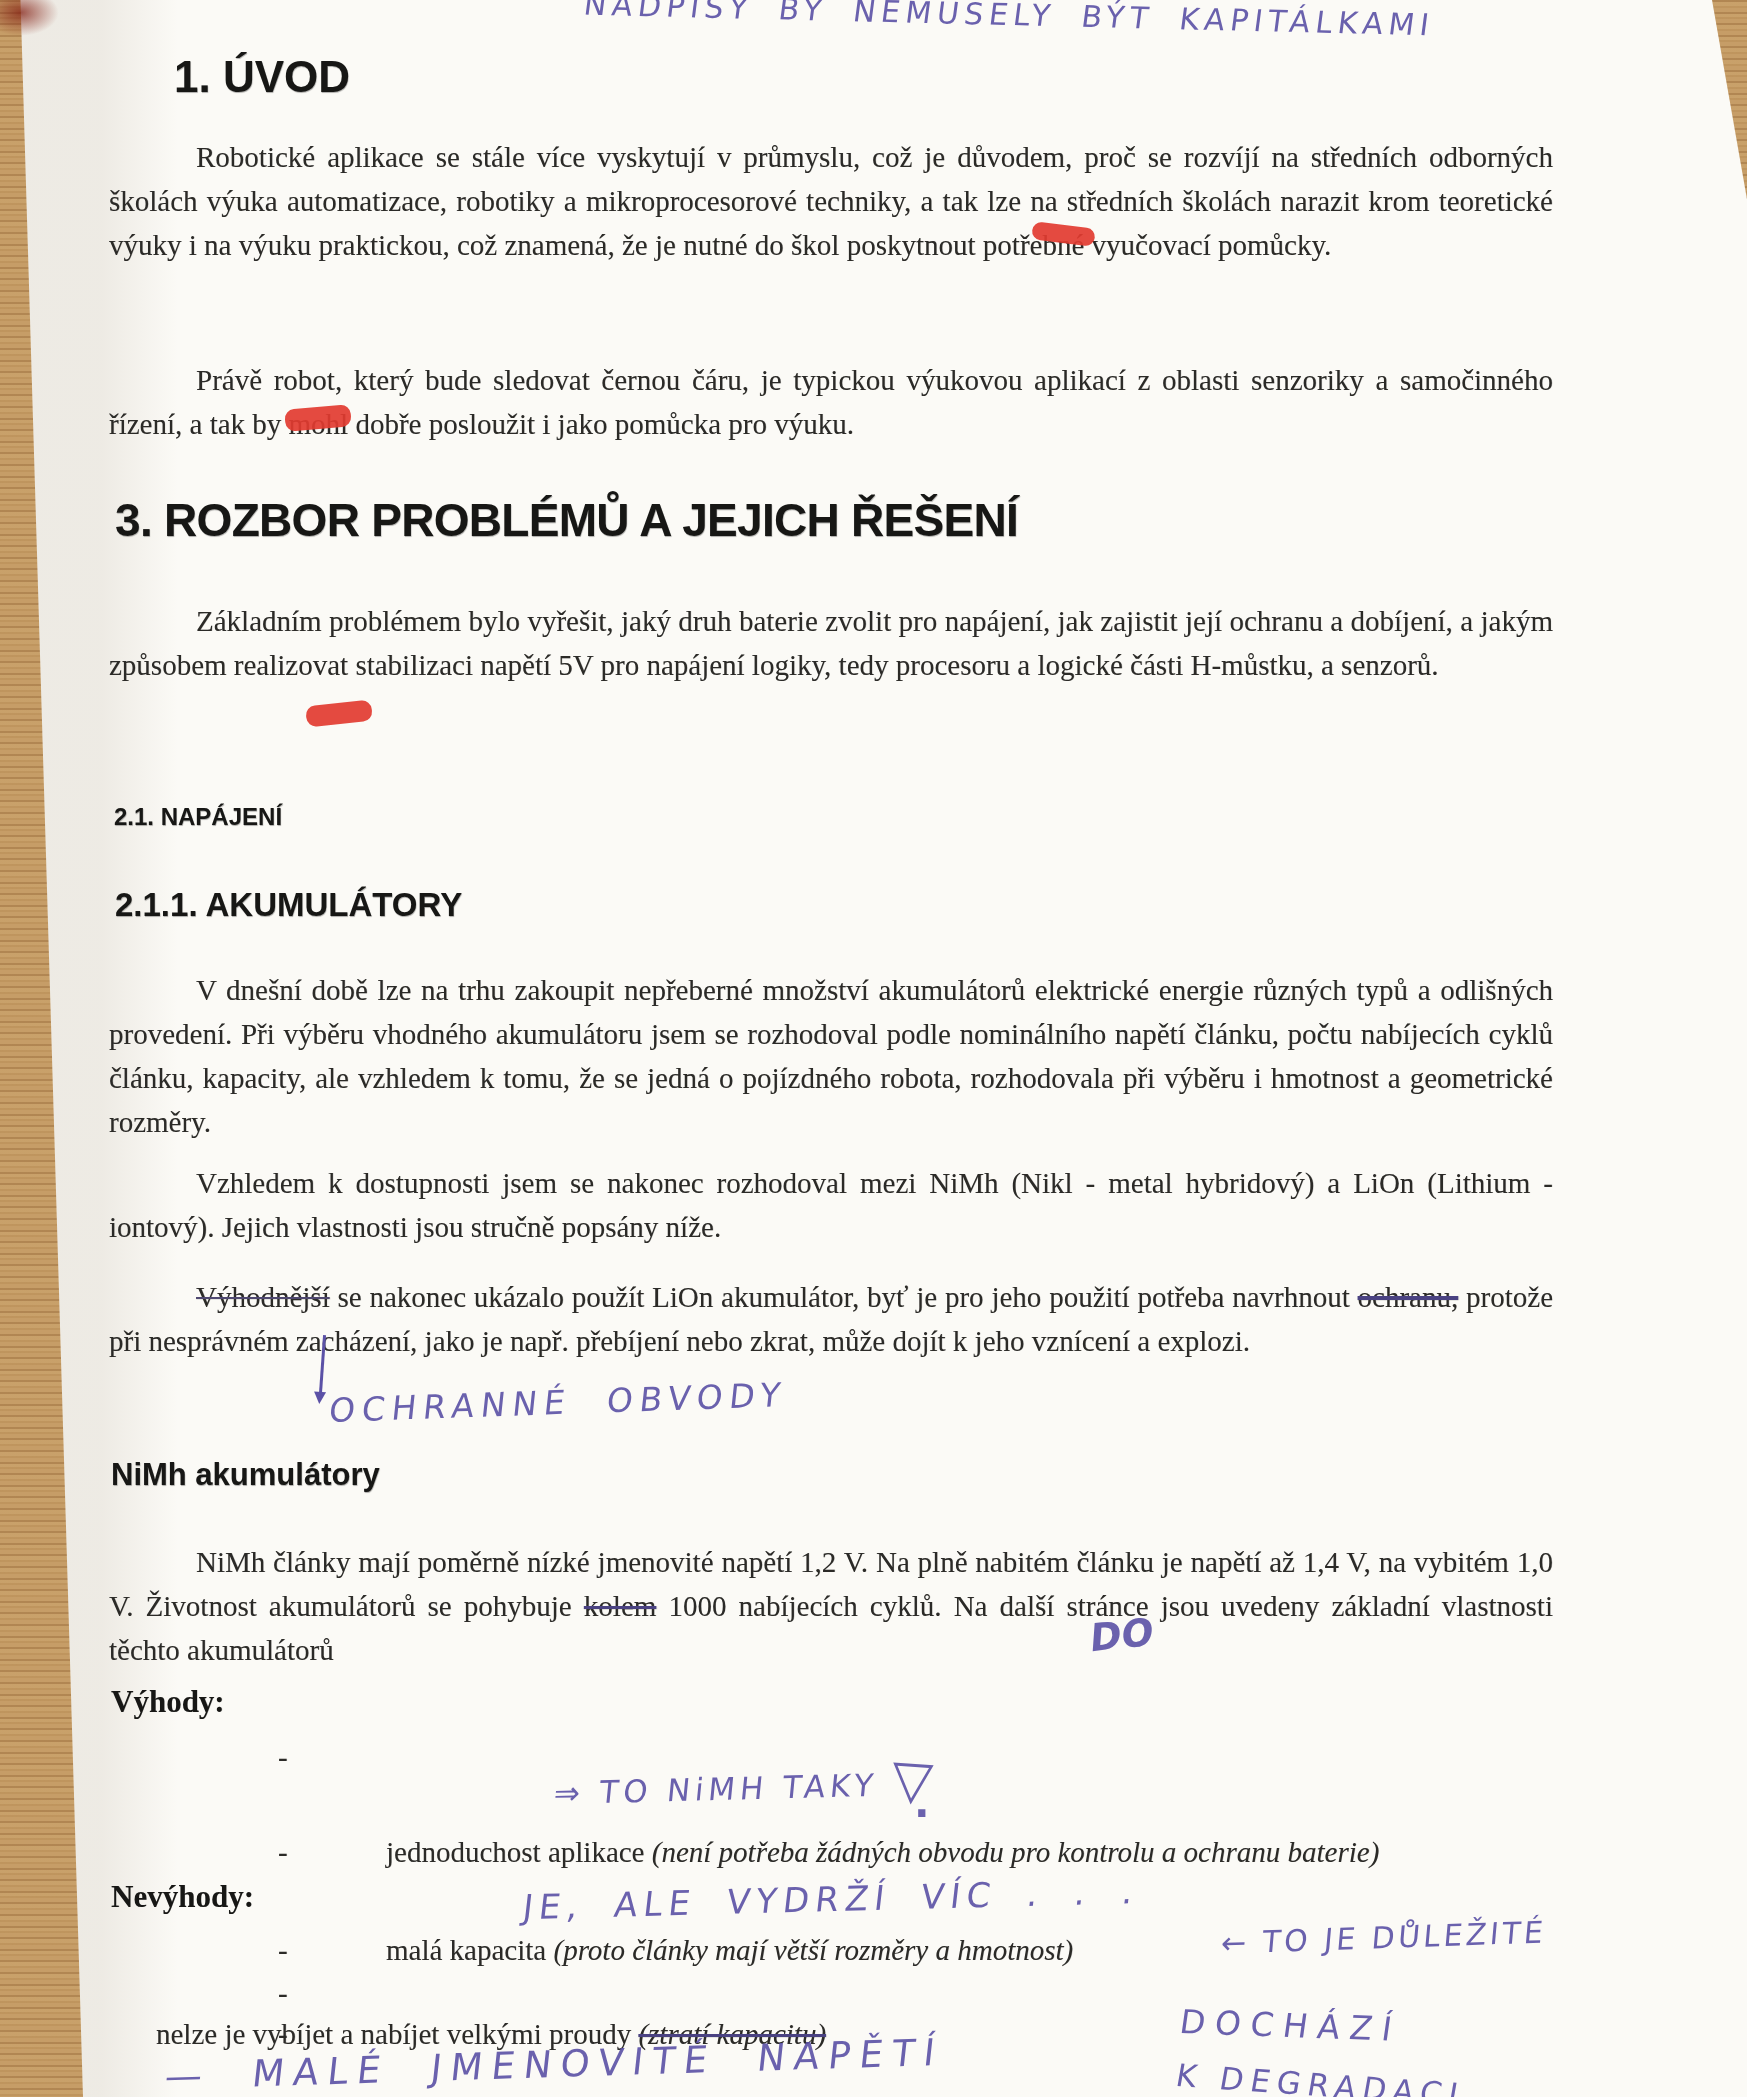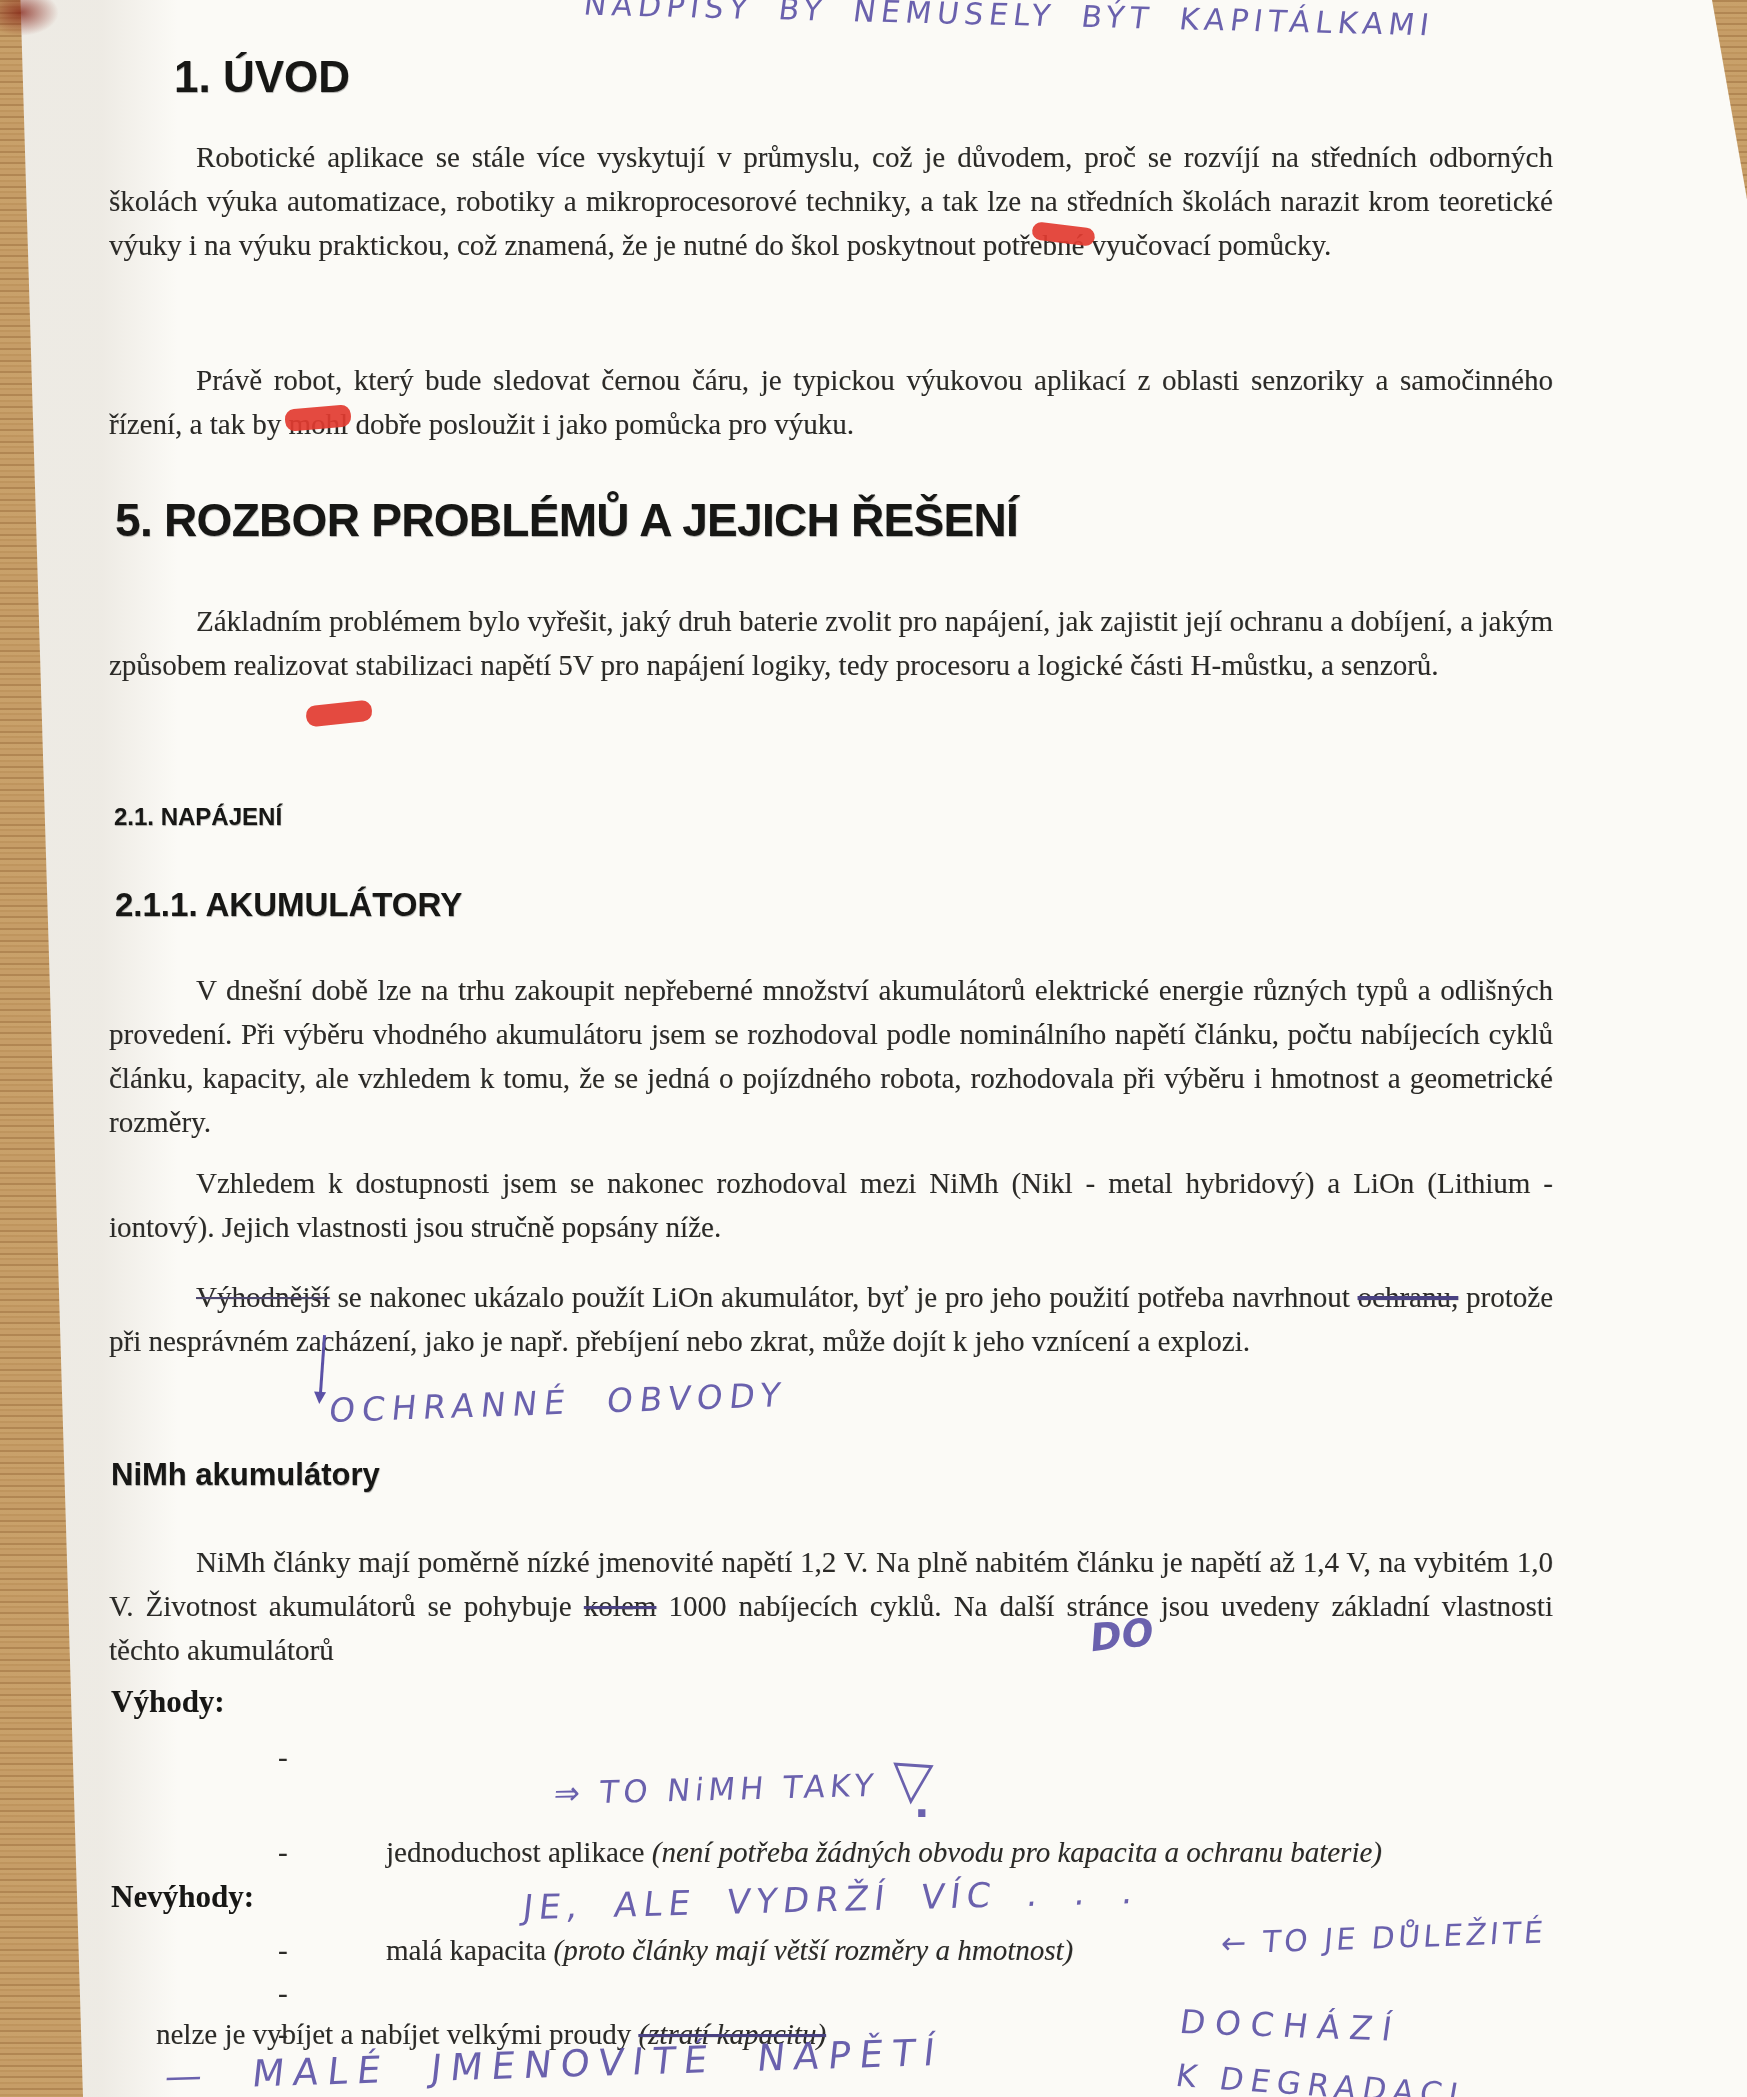--- a/index.html
+++ b/index.html
@@ -67,21 +67,21 @@
 <div class="hand" style="left:584px;top:-2.7px;font-size:30px;letter-spacing:5.5px;word-spacing:11px;transform:rotate(1.4deg) skewX(-6deg);">NADPISY BY NEMUSELY BÝT KAPITÁLKAMI</div>
 
 <div class="block h-sans h1a">1. ÚVOD</div>
 
 <div class="block para" style="top:135px">Robotické aplikace se stále více vyskytují v průmyslu, což je důvodem, proč se rozvíjí na středních odborných školách výuka automatizace, robotiky a mikroprocesorové techniky, a tak lze na středních školách narazit krom teoretické výuky i na výuku praktickou, což znamená, že je nutné do škol poskytnout potřebné vyučovací pomůcky.</div>
 <div class="redmark" style="left:1032px;top:225px;width:63px;height:18px;transform:rotate(7deg);"></div>
 
 <div class="block para" style="top:358px">Právě robot, který bude sledovat černou čáru, je typickou výukovou aplikací z oblasti senzoriky a samočinného řízení, a tak by mohl dobře posloužit i jako pomůcka pro výuku.</div>
 <div class="redmark" style="left:285px;top:407px;width:66px;height:22px;transform:rotate(-5deg);"></div>
 
-<div class="block h-sans h1b">5. ROZBOR PROBLÉMŮ A JEJICH ŘEŠENÍ</div>
+<div class="block h-sans h1b">3. ROZBOR PROBLÉMŮ A JEJICH ŘEŠENÍ</div>
 
 <div class="block para" style="top:599px">Základním problémem bylo vyřešit, jaký druh baterie zvolit pro napájení, jak zajistit její ochranu a dobíjení, a jakým způsobem realizovat stabilizaci napětí 5V pro napájení logiky, tedy procesoru a logické části H-můstku, a senzorů.</div>
 <div class="redmark" style="left:306px;top:703px;width:66px;height:20.5px;transform:rotate(-6deg);"></div>
 
 <div class="block h-sans h2a">2.1. NAPÁJENÍ</div>
 <div class="block h-sans h3a">2.1.1. AKUMULÁTORY</div>
 
 <div class="block para" style="top:968px">V dnešní době lze na trhu zakoupit nepřeberné množství akumulátorů elektrické energie různých typů a odlišných provedení. Při výběru vhodného akumulátoru jsem se rozhodoval podle nominálního napětí článku, počtu nabíjecích cyklů článku, kapacity, ale vzhledem k tomu, že se jedná o pojízdného robota, rozhodovala při výběru i hmotnost a geometrické rozměry.</div>
 <div class="block para" style="top:1161px">Vzhledem k dostupnosti jsem se nakonec rozhodoval mezi NiMh (Nikl - metal hybridový) a LiOn (Lithium - iontový). Jejich vlastnosti jsou stručně popsány níže.</div>
 
@@ -104,21 +104,21 @@
 <div class="block bullet" style="top:1736px">
   <span class="dash">-</span>
 </div>
 <div class="hand" style="left:554px;top:1771px;font-size:31px;letter-spacing:4.8px;transform:rotate(-1.5deg) skewX(-7deg);">⇒ TO NiMH TAKY</div>
 <div class="hand tri" style="left:892px;top:1756px;transform:rotate(4deg);">▽</div>
 <div class="hand" style="left:914px;top:1779px;font-size:41px;font-weight:700;">.</div>
 
 <div class="block bullet" style="top:1831px">
   <span class="dash">-</span>
   <div class="btext" style="width:1140px;">
-    <span>jednoduchost aplikace </span><span class="it">(není potřeba žádných obvodu pro kapacita a ochranu baterie)</span>
+    <span>jednoduchost aplikace </span><span class="it">(není potřeba žádných obvodu pro kontrolu a ochranu baterie)</span>
   </div>
 </div>
 <div class="hand" style="left:523px;top:1879px;font-size:34px;letter-spacing:6.1px;word-spacing:13.7px;transform:rotate(-1.5deg) skewX(-8deg);">JE, ALE VYDRŽÍ VÍC . . .</div>
 
 <div class="block ltitle" style="top:1879px">Nevýhody:</div>
 
 <div class="block bullet" style="top:1929px">
   <span class="dash">-</span>
   <div class="btext" style="width:1161px;">
     <span>malá kapacita </span><span class="it">(proto články mají větší rozměry a hmotnost)</span>

